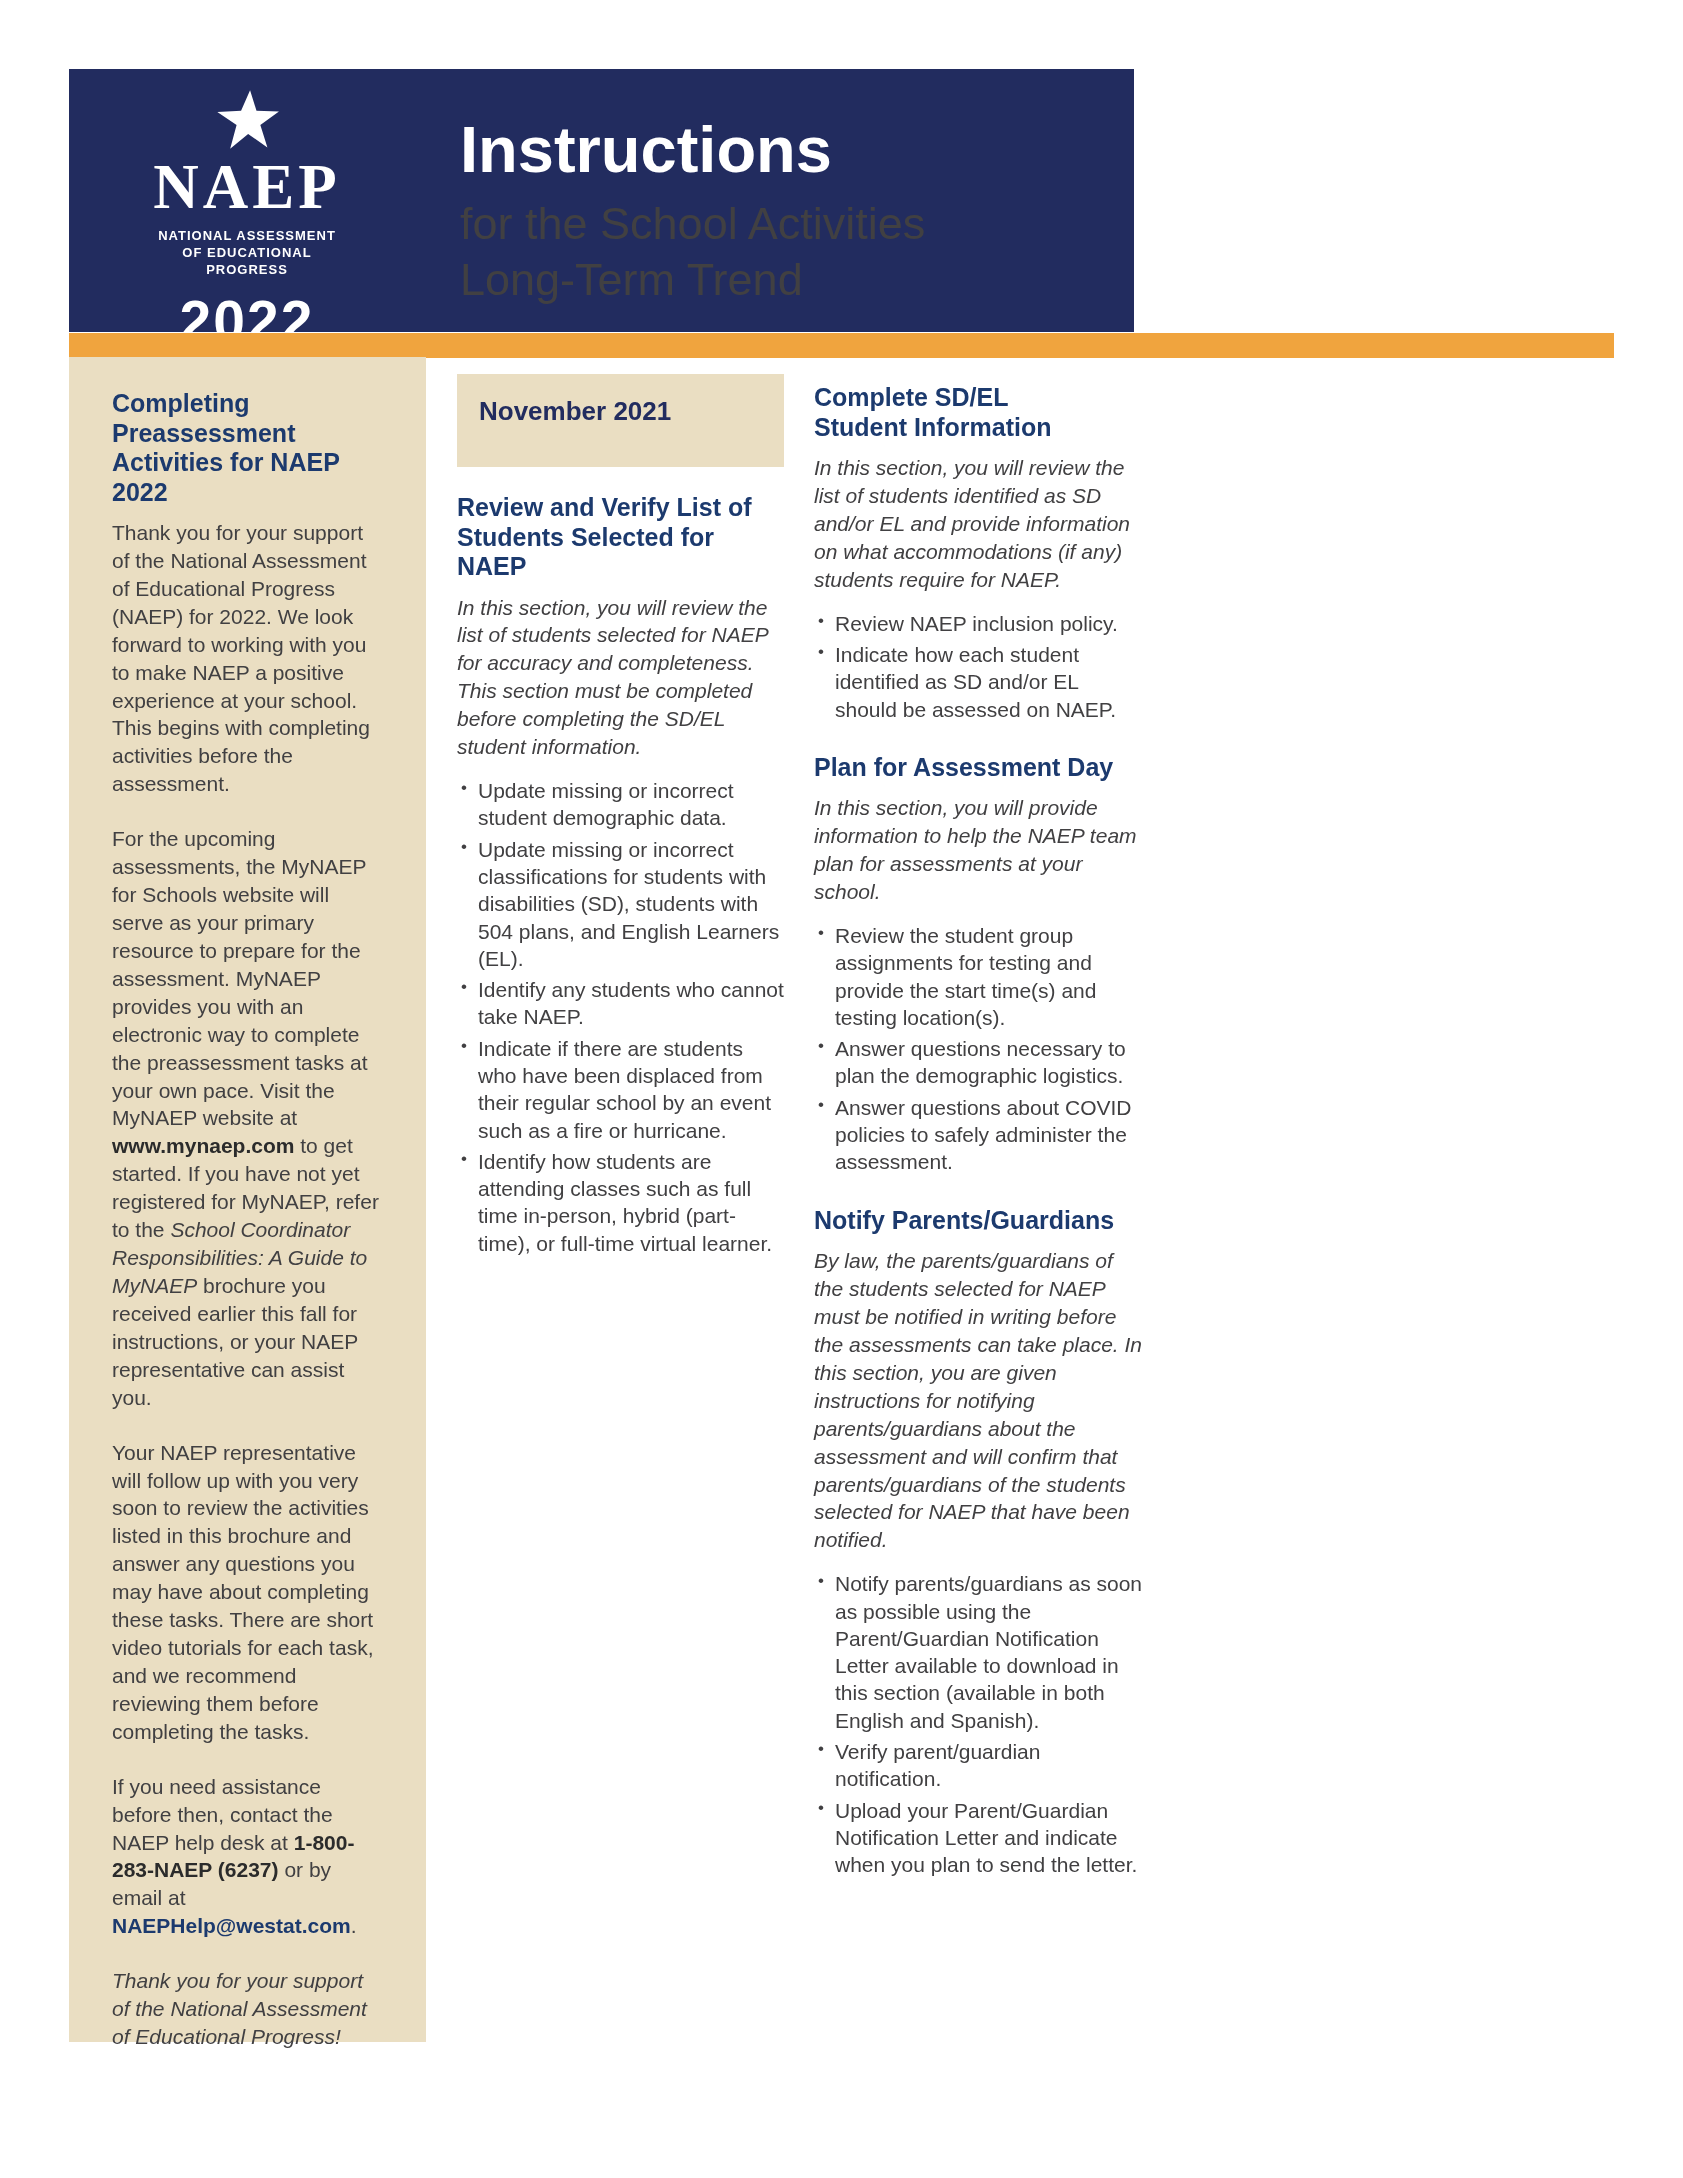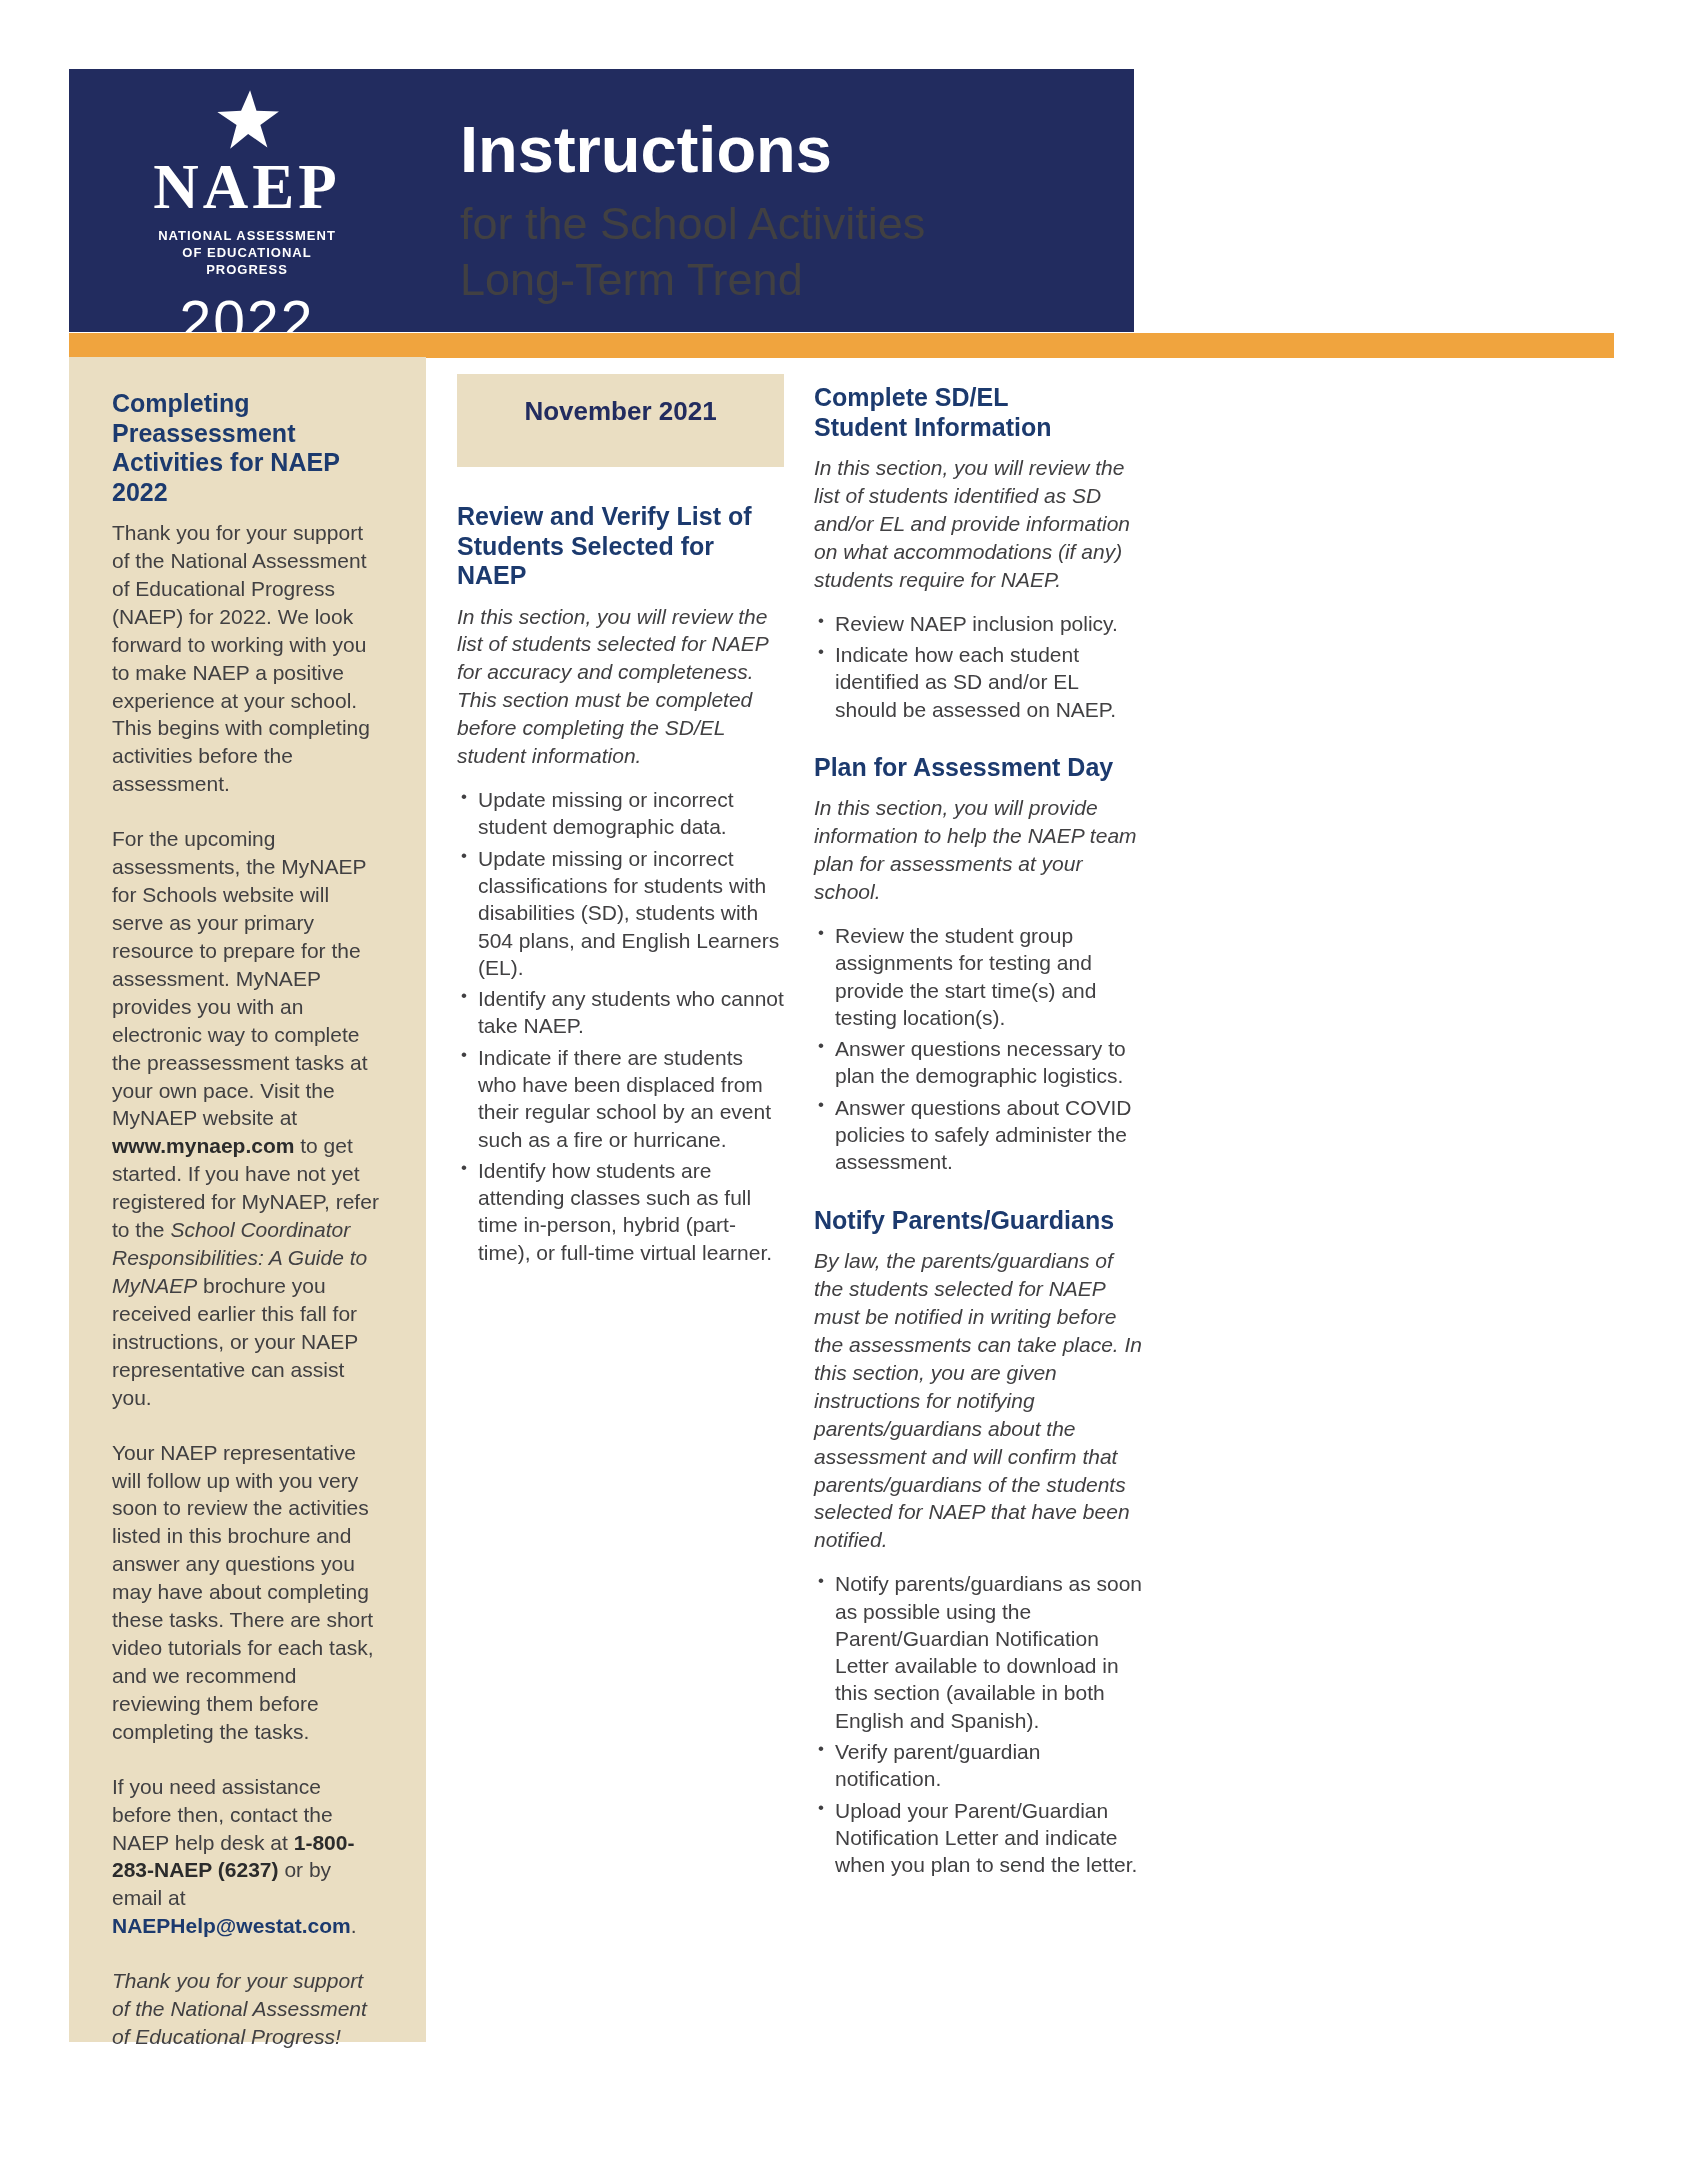--- a/index.html
+++ b/index.html
@@ -53,21 +53,21 @@
     margin-top:8px;
     font-size:13px;
     font-weight:700;
     letter-spacing:1px;
     line-height:1.3;
     white-space:pre-line;
   }
   .logo-year{
     margin-top:14px;
     font-size:57px;
-    font-weight:400;
+    font-weight:700;
     letter-spacing:2px;
     line-height:1;
   }
   .masthead-title{
     position:absolute;
     left:391px; top:48px;
     color:#ffffff;
   }
   .doc-title{
     margin:0 0 14px 0;
@@ -133,24 +133,23 @@
     content:"\2022";
     position:absolute;
     left:4px; top:0;
     color:var(--ink);
     font-size:17px;
   }
 
   
   .callout{
     margin-top:17px;
-    margin-bottom:35px;
+    margin-bottom:26px;
     background:var(--beige);
     padding:22px 22px 24px 22px;
-    text-align:center;
   }
   .callout-h{
     margin:0 0 16px 0;
     font-size:26px;
     font-weight:700;
     color:var(--navy);
   }
   .callout-body{
     margin:0;
     font-size:21px;

